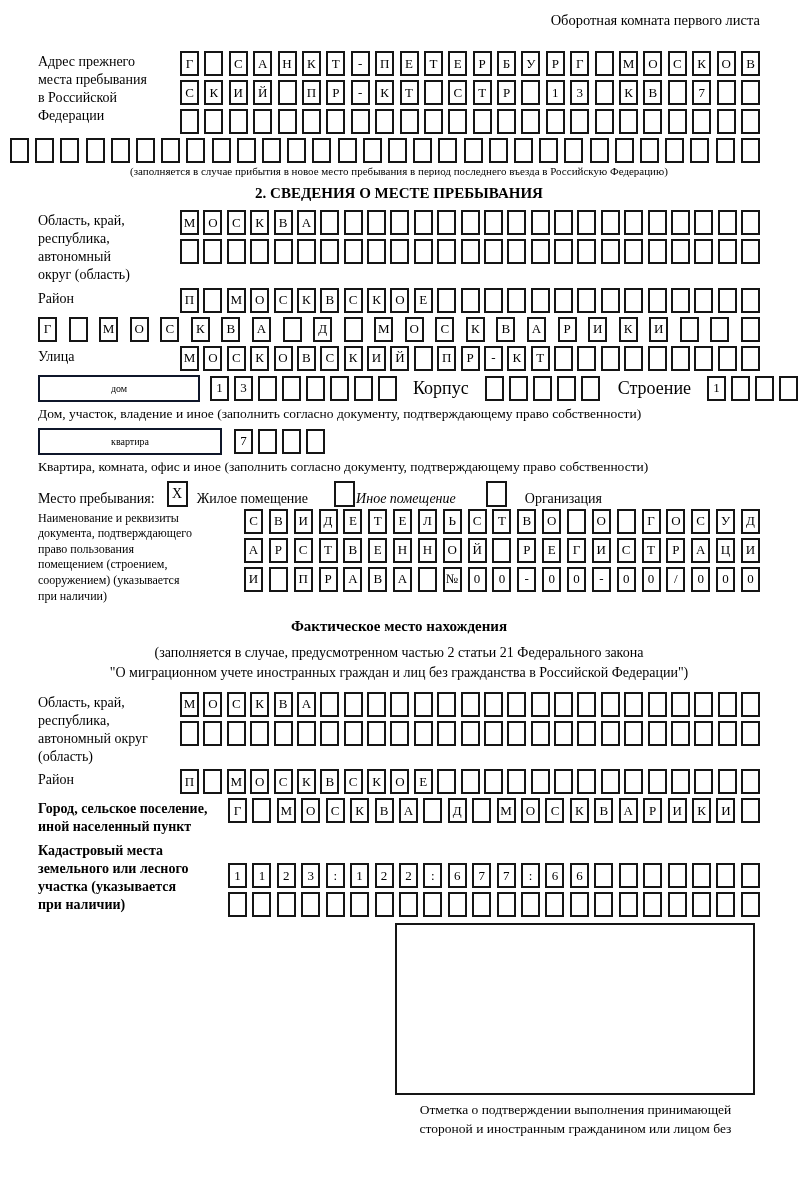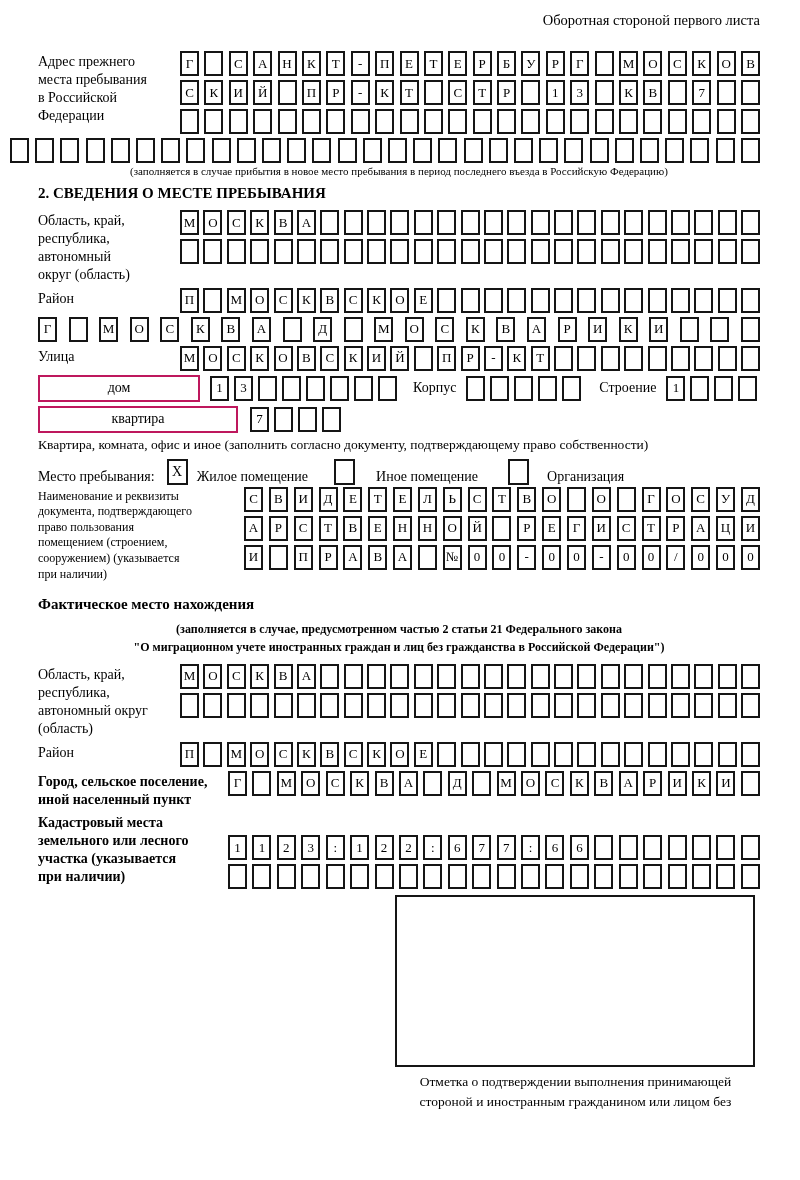--- a/index.html
+++ b/index.html
@@ -26,66 +26,66 @@
     display: flex; align-items: center; justify-content: center;
     font-size: 13px; flex-shrink: 0; background: #fff;
   }
   .cells-packed { display: flex; gap: 5px; }
 
   .fullwidth-row { margin-left: -28px; margin-bottom: 2px; display: flex; justify-content: space-between; }
 
   .center-note { text-align: center; font-size: 11px; margin: 2px 0 6px 0; }
   .left-note { font-size: 13.5px; margin: 2px 0 6px 0; }
 
-  .section-heading { text-align: left; font-weight: bold; font-size: 15px; margin: 8px 0 8px 0; }
+  .section-heading { text-align: center; font-weight: bold; font-size: 15px; margin: 8px 0 8px 0; }
 
   .named-box {
-    border: 2px solid #be185d; height: 27px;
+    border: 2px solid #0f172a; height: 27px;
     display: flex; align-items: center; justify-content: center;
-    font-size: 14px; flex-shrink: 0;
+    font-size: 10px; flex-shrink: 0;
   }
   .house-row, .apt-row { display: flex; align-items: center; margin-bottom: 4px; }
   .dom-box { width: 162px; }
-  .kvartira-box { width: 200px; }
-  .inline-label { font-size: 14px; margin: 0 10px; }
+  .kvartira-box { width: 184px; }
+  .inline-label { font-size: 18px; margin: 0 16px; }
 
   .stay-row { display: flex; align-items: flex-end; margin: 6px 0 2px 0; }
   .checkbox {
     width: 21px; height: 26px; border: 2px solid #151515;
     display: flex; align-items: center; justify-content: center;
     font-size: 14px; flex-shrink: 0;
   }
   .stay-note { text-align: center; font-size: 13.5px; padding-right: 150px; margin-bottom: 8px; }
 
   .doc-block { display: flex; margin-bottom: 6px; }
   .doc-label { width: 206px; flex-shrink: 0; font-size: 12px; line-height: 1.3; padding-top: 2px; }
   .doc-cells { flex: 1; }
 
-  .al-notes { text-align: center; font-size: 12px; line-height: 1.45; margin-bottom: 8px; font-weight: bold; }
+  .al-notes { text-align: center; font-size: 14px; line-height: 1.45; margin-bottom: 8px; }
 
   .cad-block { display: flex; margin-bottom: 6px; }
   .cad-cells { flex: 1; margin-top: 23px; }
 
   .stamp-box {
     border: 2px solid #151515;
     width: 360px; height: 172px;
     margin-left: 357px; margin-top: 4px;
     background: #fff;
   }
   .stamp-caption {
     margin-left: 335px; width: 405px;
     text-align: center; font-size: 13.5px; line-height: 1.42; margin-top: 5px;
   }
 </style>
 </head>
 <body>
 
 <div class="page">
 
-  <div class="top-note">Оборотная стороной первого листа</div>
+  <div class="top-note">Оборотная комната первого листа</div>
 
   <div class="form-row">
     <div class="label-col">
       <div>Адрес прежнего</div>
       <div>места пребывания</div>
       <div>в Российской</div>
       <div>Федерации</div>
     </div>
     <div class="rows-col">
       <div class="cells-row">
@@ -387,38 +387,39 @@
         <span class="cell"></span>
       </div>
     <span class="inline-label" style="margin-left:18px;">Строение</span>
     <div class="cells-packed">
         <span class="cell">1</span>
         <span class="cell"></span>
         <span class="cell"></span>
         <span class="cell"></span>
       </div>
   </div>
+  <div class="left-note">Дом, участок, владение и иное (заполнить согласно документу, подтверждающему право собственности)</div>
 
   <div class="apt-row">
     <div class="named-box kvartira-box">квартира</div>
     <div class="cells-packed" style="margin-left:12px;">
         <span class="cell">7</span>
         <span class="cell"></span>
         <span class="cell"></span>
         <span class="cell"></span>
       </div>
   </div>
   <div class="left-note">Квартира, комната, офис и иное (заполнить согласно документу, подтверждающему право собственности)</div>
 
   <div class="stay-row">
     <span>Место пребывания:</span>
     <span class="checkbox" style="margin-left:12px;">X</span>
     <span style="margin-left:9px;">Жилое помещение</span>
     <span class="checkbox" style="margin-left:26px;"></span>
-    <span style="margin-left:21px;">Иное помещение</span>
+    <span style="margin-left:1px;font-style:italic;">Иное помещение</span>
     <span class="checkbox" style="margin-left:30px;"></span>
     <span style="margin-left:18px;">Организация</span>
   </div>
 
   <div class="doc-block">
     <div class="doc-label">
       <div>Наименование и реквизиты</div>
       <div>документа, подтверждающего</div>
       <div>право пользования</div>
       <div>помещением (строением,</div>

